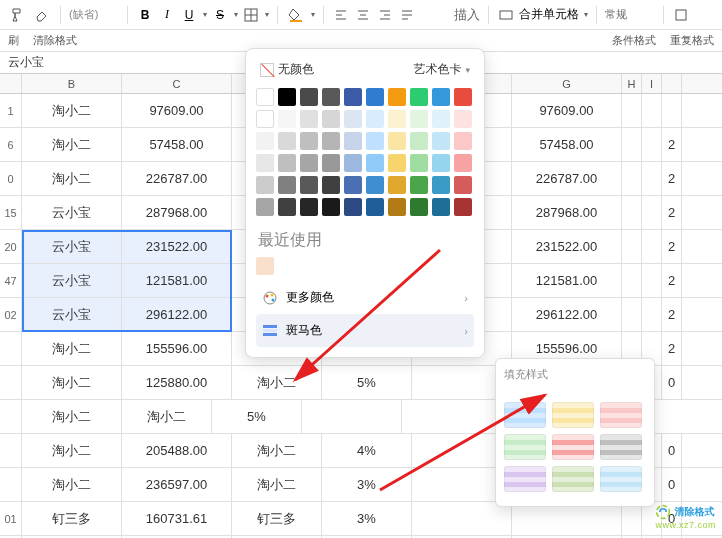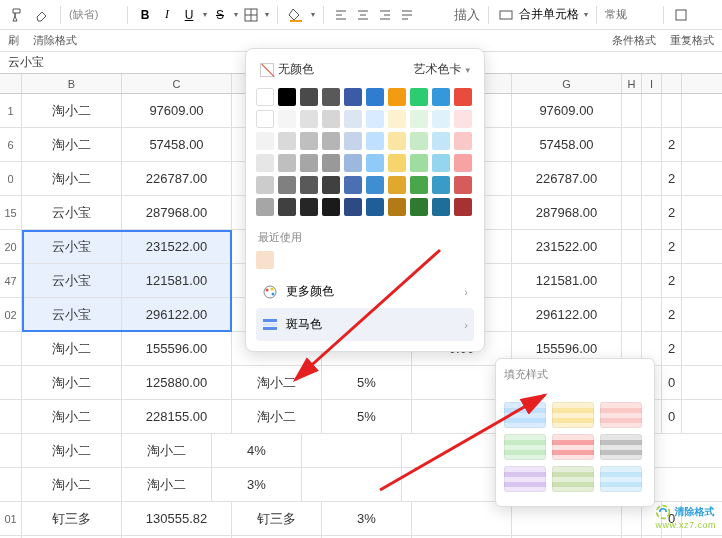--- a/index.html
+++ b/index.html
@@ -38,21 +38,21 @@
     .popup-tabs { display: flex; justify-content: space-between; align-items: center; padding: 2px 4px 8px; }
     .tab { font-size: 12px; color: #333; display: flex; align-items: center; gap: 4px; cursor: pointer; }
     .tab-arrow { font-size: 9px; color: #888; }
     .nocolor-box { width: 14px; height: 14px; border: 1px solid #ccc; position: relative; }
     .nocolor-box::after { content: ""; position: absolute; width: 18px; height: 1px; background: #e74c3c; transform: rotate(45deg); top: 6px; left: -2px; }
     
     .swatch-grid { display: grid; grid-template-columns: repeat(10, 18px); gap: 4px; padding: 2px 0; margin-bottom: 6px; }
     .swatch { width: 18px; height: 18px; border-radius: 2px; cursor: pointer; }
     .swatch.wht { border: 1px solid #ddd; }
     
-    .section-label { font-size: 11px; color: #888; padding: 6px 2px 4px; }
+    .section-label { font-size: 16px; color: #888; padding: 6px 2px 4px; }
     .menu-item { display: flex; align-items: center; justify-content: space-between; padding: 8px 6px; font-size: 12px; cursor: pointer; border-radius: 4px; }
     .menu-item.active { background: #eef2f8; }
     .mi-left { display: flex; align-items: center; gap: 8px; }
     .mi-icon { width: 16px; height: 16px; display: flex; align-items: center; justify-content: center; }
     .chev { font-size: 11px; color: #999; }
     
     .style-popup { position: absolute; left: 495px; top: 358px; width: 160px; background: #fff; border: 1px solid #ddd; border-radius: 6px; box-shadow: 0 4px 16px rgba(0,0,0,0.15); z-index: 101; padding: 8px; }
     .style-title { font-size: 11px; color: #888; padding-bottom: 20px; }
     .style-grid { display: grid; grid-template-columns: repeat(3, 42px); gap: 6px; margin-bottom: 6px; }
     .style-sw { width: 42px; height: 26px; border-radius: 3px; cursor: pointer; border: 1px solid rgba(0,0,0,0.05); }
@@ -278,55 +278,56 @@
       <div class="cell c-e">5%</div>
       <div class="cell c-f"></div>
       <div class="cell c-g"></div>
       <div class="cell c-h"></div>
       <div class="cell c-i"></div>
       <div class="cell c-j">0</div>
     </div>
     <div class="row">
       <div class="cell c-a"></div>
       <div class="cell c-b">淘小二</div>
-      <div class="cell c-c">228155.00</div>
       <div class="cell c-d">淘小二</div>
       <div class="cell c-e">5%</div>
       <div class="cell c-f"></div>
       <div class="cell c-g"></div>
       <div class="cell c-h"></div>
       <div class="cell c-i"></div>
       <div class="cell c-j">0</div>
     </div>
     <div class="row">
       <div class="cell c-a"></div>
       <div class="cell c-b">淘小二</div>
+      <div class="cell c-c">205488.00</div>
       <div class="cell c-d">淘小二</div>
       <div class="cell c-e">4%</div>
       <div class="cell c-f"></div>
       <div class="cell c-g"></div>
       <div class="cell c-h"></div>
       <div class="cell c-i"></div>
       <div class="cell c-j">0</div>
     </div>
     <div class="row">
       <div class="cell c-a"></div>
       <div class="cell c-b">淘小二</div>
+      <div class="cell c-c">236597.00</div>
       <div class="cell c-d">淘小二</div>
       <div class="cell c-e">3%</div>
       <div class="cell c-f"></div>
       <div class="cell c-g"></div>
       <div class="cell c-h"></div>
       <div class="cell c-i"></div>
       <div class="cell c-j">0</div>
     </div>
     <div class="row">
       <div class="cell c-a">01</div>
       <div class="cell c-b">钉三多</div>
-      <div class="cell c-c">130555.82</div>
+      <div class="cell c-c">160731.61</div>
       <div class="cell c-d">钉三多</div>
       <div class="cell c-e">3%</div>
       <div class="cell c-f"></div>
       <div class="cell c-g"></div>
       <div class="cell c-h"></div>
       <div class="cell c-i"></div>
       <div class="cell c-j">0</div>
     </div>
     <div class="row">
       <div class="cell c-a"></div>

